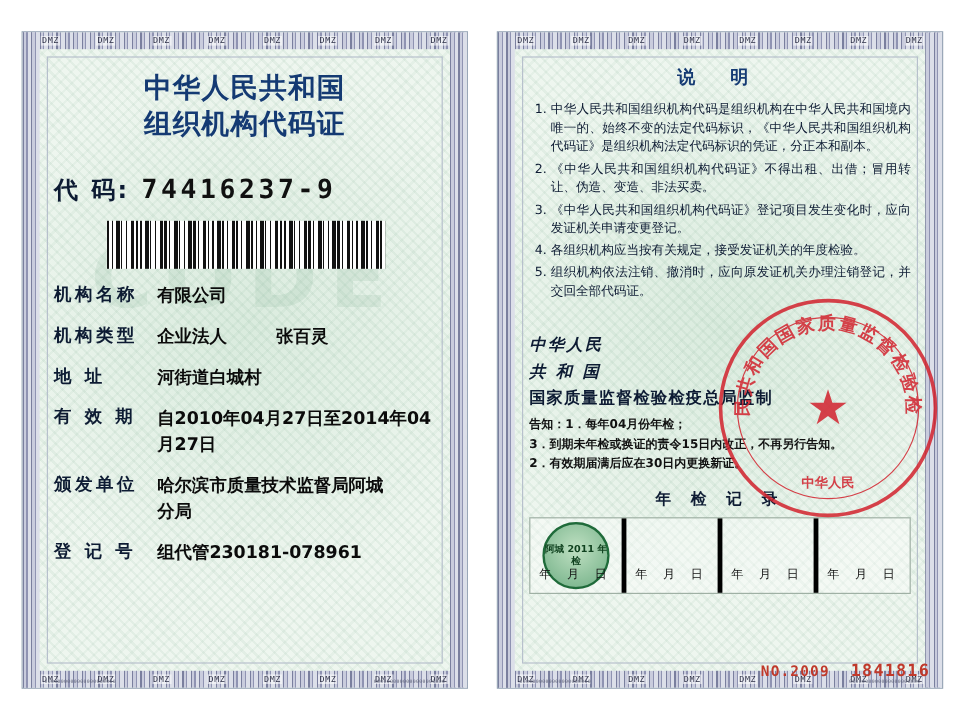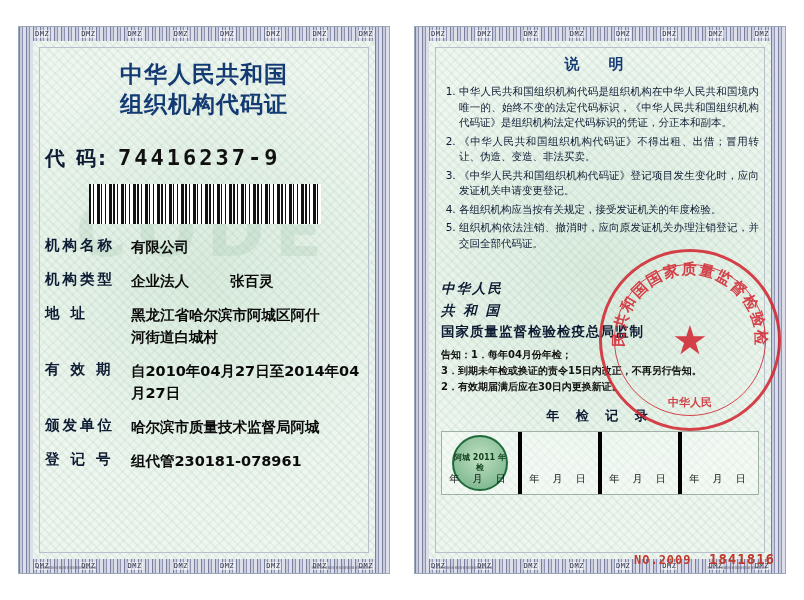--- a/index.html
+++ b/index.html
@@ -332,34 +332,34 @@
         <span class="lbl">机构类型</span>
         <span class="val">
           <span>企业法人</span>
           <span class="name2">张百灵</span>
         </span>
       </div>
 
       <div class="field">
         <span class="lbl">地    址</span>
         <span class="val">
-          <span>黑龙江省哈尔滨市阿城区阿什</span>
           <span class="sub">河街道白城村</span>
         </span>
       </div>
 
       <div class="field">
         <span class="lbl">有 效 期</span>
         <span class="val">自2010年04月27日至2014年04月27日</span>
       </div>
 
       <div class="field">
         <span class="lbl">颁发单位</span>
         <span class="val">
           <span>哈尔滨市质量技术监督局阿城</span>
+          <span class="sub">分局</span>
         </span>
       </div>
 
       <div class="field">
         <span class="lbl">登 记 号</span>
         <span class="val">组代管230181-078961</span>
       </div>
     </div>
   </div>
 

